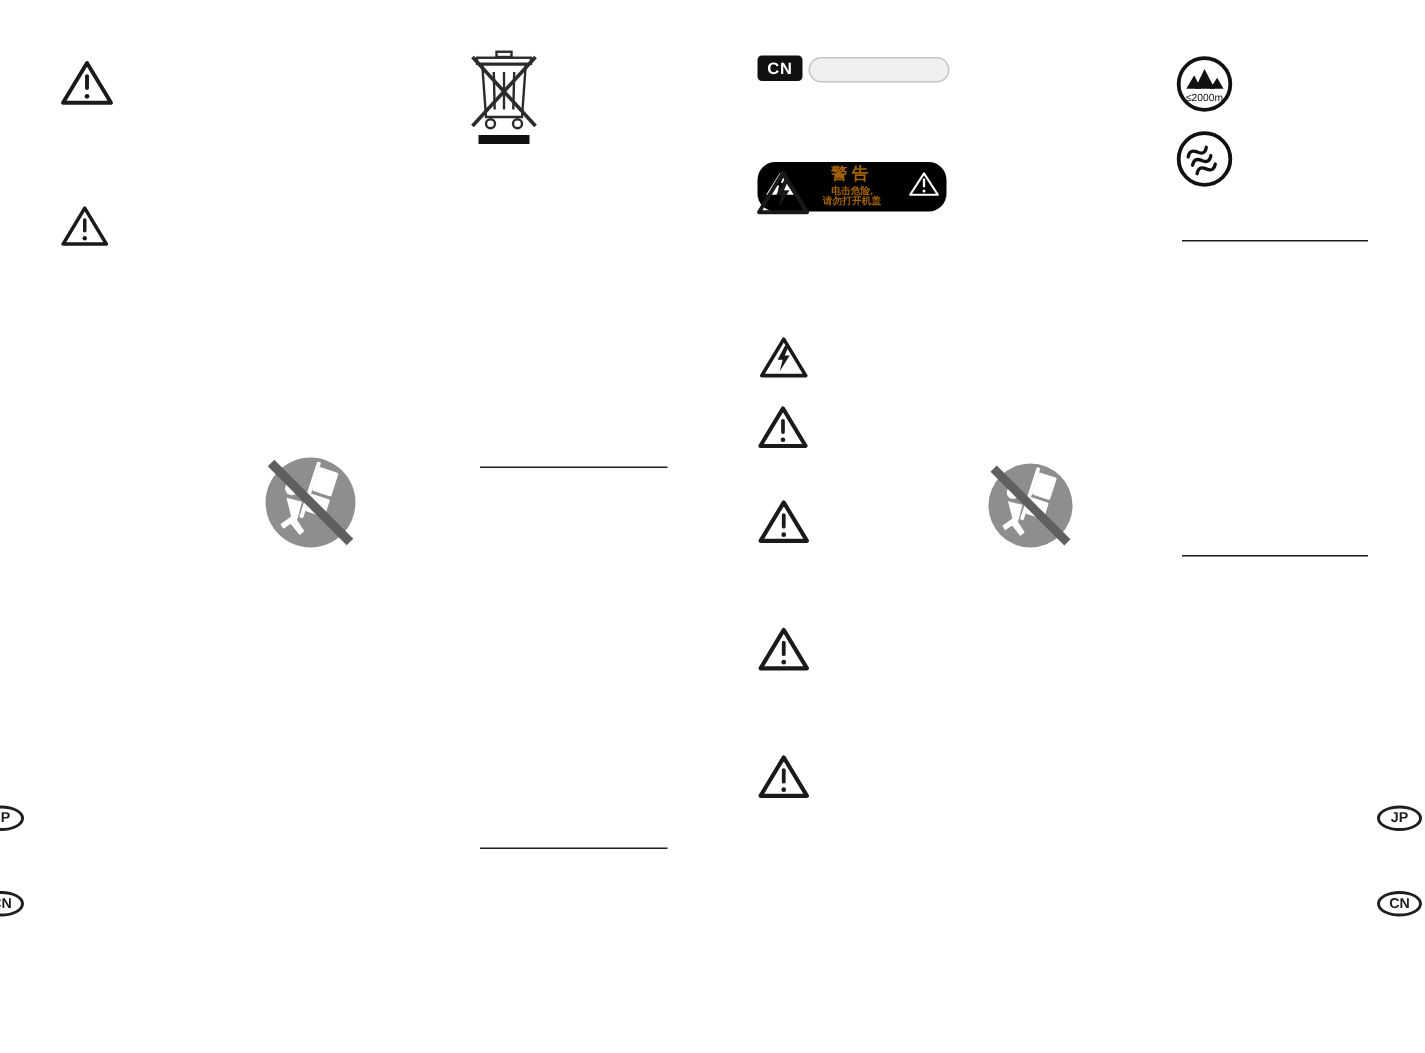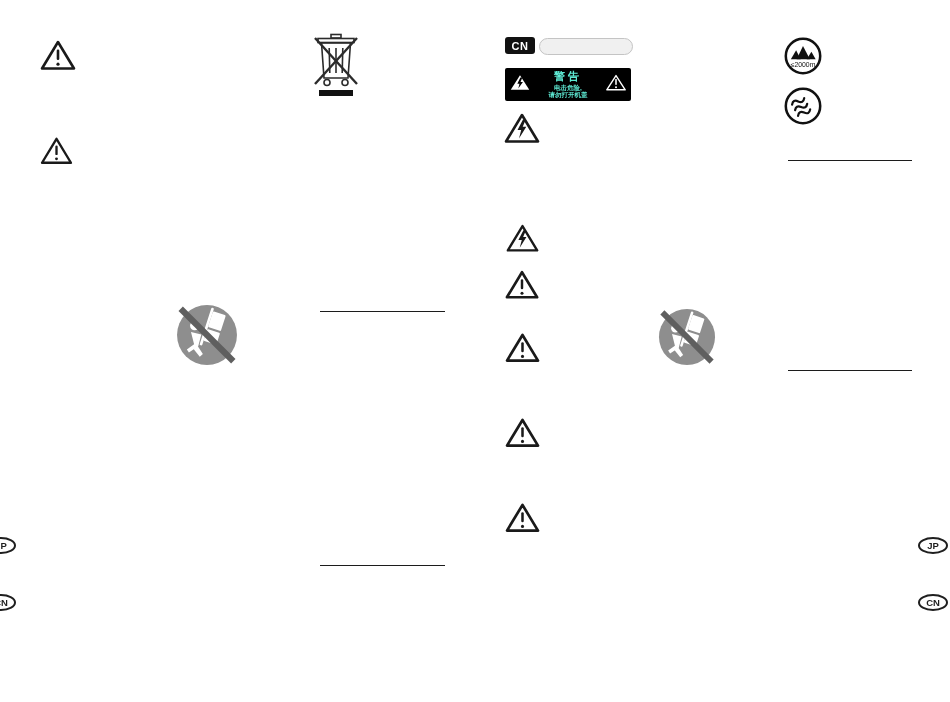--- a/index.html
+++ b/index.html
@@ -42,27 +42,28 @@
     background: #f0f0f0;
     border: 1px solid #c4c4c4;
     border-radius: 9px;
   }
   
   .warn-banner {
     position: absolute;
     width: 126px;
     height: 33px;
     background: #000;
-    border-radius: 2px;
+    border-radius: 12px;
     display: flex;
     align-items: center;
     justify-content: space-between;
     padding: 2px 5px;
     box-sizing: border-box;
-    color: #5eead4;
+    color: #a16207;
+    margin-top: 40px;
   }
   .warn-banner .center {
     display: flex;
     flex-direction: column;
     align-items: center;
     line-height: 1;
   }
   .warn-banner .title {
     font-size: 11px;
     font-weight: bold;

